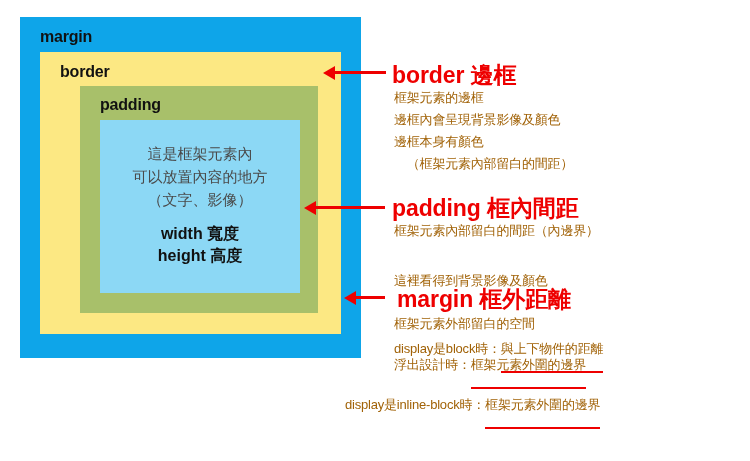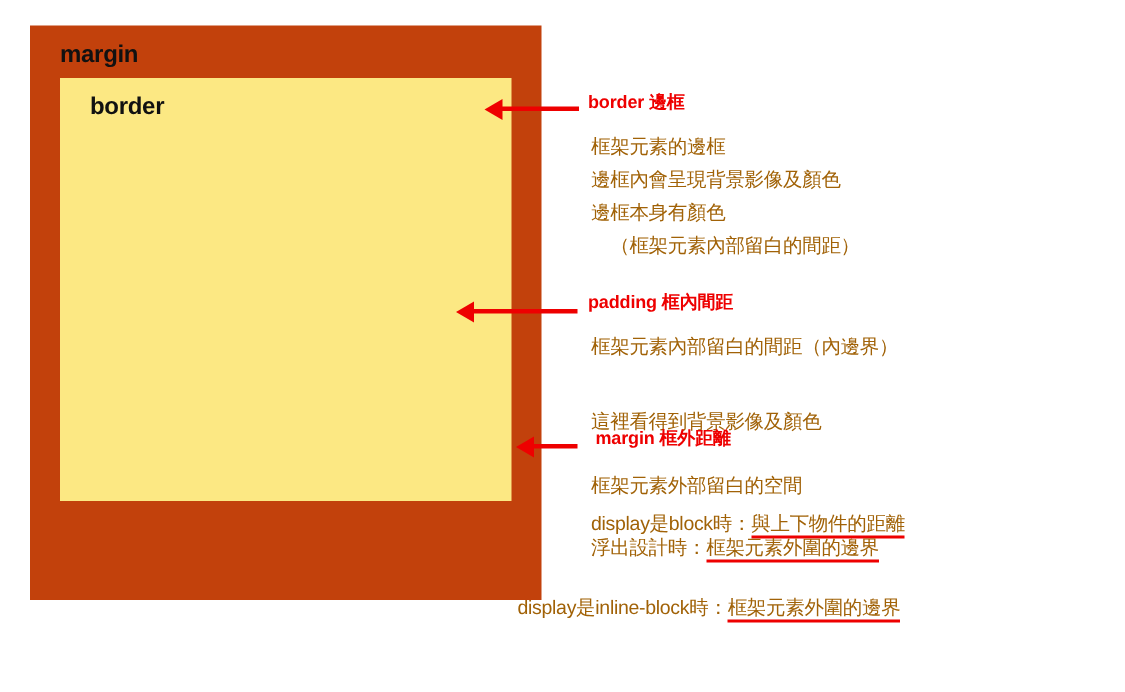--- a/index.html
+++ b/index.html
@@ -31,22 +31,22 @@
     position: absolute;
     font-weight: bold;
     font-size: 16px;
     color: #111111;
     white-space: nowrap;
     letter-spacing: -0.2px;
   }
 
   #margin-layer {
     left: 0; top: 0;
-    width: 341px; height: 383px;
-    background: #c2410c;
+    width: 341px; height: 341px;
+    background: #0ea5e9;
   }
   #margin-label { left: 20px; top: 11px; }
 
   #border-layer {
     left: 20px; top: 35px;
     width: 301px; height: 282px;
     background: #fce883;
   }
   #border-label { left: 20px; top: 11px; }
 
@@ -108,34 +108,34 @@
     position: absolute;
     left: 389px;
     top: 0;
     width: 361px;
     height: 461px;
   }
   .note-head {
     position: absolute;
     color: #ee0000;
     font-weight: bold;
-    font-size: 12px;
+    font-size: 23px;
     white-space: nowrap;
     letter-spacing: -0.1px;
   }
   .note-line {
     position: absolute;
     color: #a16207;
     font-size: 13px;
     white-space: nowrap;
     letter-spacing: -0.2px;
   }
   .note-line .u {
     border-bottom: 2px solid #ee0000;
-    padding-bottom: 1px;
+    padding-bottom: 15px;
   }
 
   #h-border  { left: 3px;  top: 60px; }
   #b-l1 { left: 5px; top: 89px; }
   #b-l2 { left: 5px; top: 111px; }
   #b-l3 { left: 5px; top: 133px; }
   #b-l4 { left: 5px; top: 155px; }
 
   #h-padding { left: 3px;  top: 193px; }
   #p-l1 { left: 5px; top: 222px; }
@@ -152,20 +152,32 @@
 <body>
 
 <div id="boxmodel">
 
   <div id="margin-layer" class="layer">
     <span id="margin-label" class="layer-label">margin</span>
 
     <div id="border-layer" class="layer">
       <span id="border-label" class="layer-label">border</span>
 
+      <div id="padding-layer" class="layer">
+        <span id="padding-label" class="layer-label">padding</span>
+
+        <div id="content-layer" class="layer">
+          <div class="content-line">這是框架元素內</div>
+          <div class="content-line">可以放置內容的地方</div>
+          <div class="content-line">（文字、影像）</div>
+          <div class="content-gap"></div>
+          <div class="content-line strong">width 寬度</div>
+          <div class="content-line strong">height 高度</div>
+        </div>
+      </div>
     </div>
   </div>
 </div>
 
 <div id="arrow-border" class="arrow">
   <span class="head"></span>
 </div>
 <div id="arrow-padding" class="arrow">
   <span class="head"></span>
 </div>

